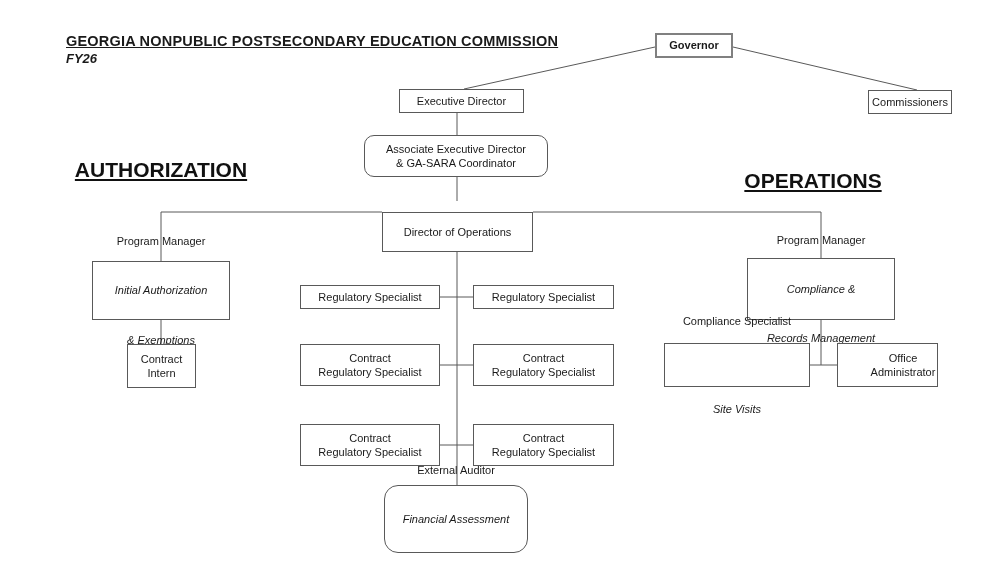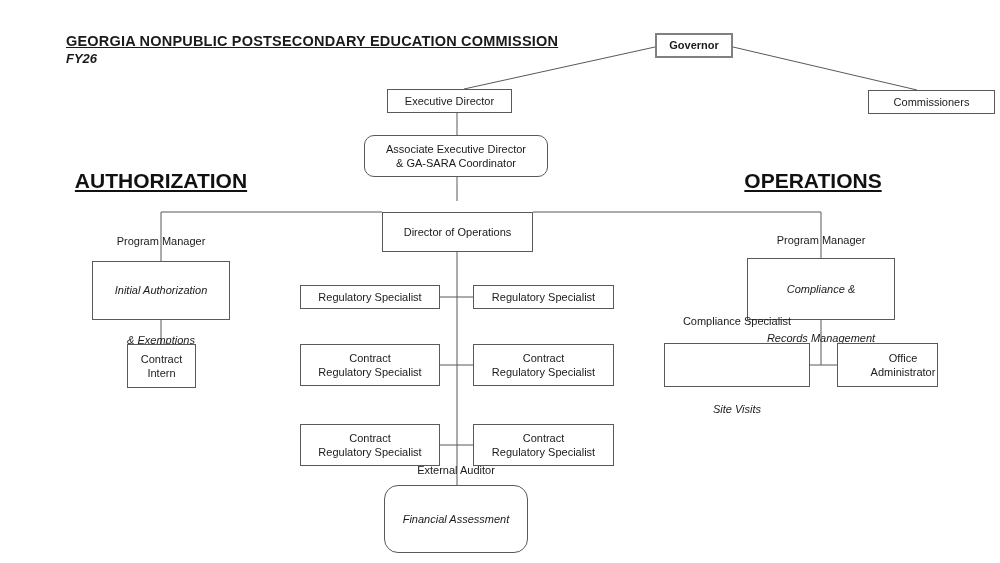--- a/index.html
+++ b/index.html
@@ -45,21 +45,21 @@
   }
   .section-heading {
     position: absolute;
     font-size: 21px;
     font-weight: bold;
     text-decoration: underline;
     color: #111111;
     text-align: center;
     white-space: nowrap;
   }
-  .section-heading.auth { left: 40px;  top: 169px; width: 242px; }
+  .section-heading.auth { left: 40px;  top: 158px; width: 242px; }
   .section-heading.ops  { left: 713px; top: 169px; width: 200px; }
   .node {
     position: absolute;
     box-sizing: border-box;
     border: 1px solid #595959;
     background: #ffffff;
     display: flex;
     flex-direction: column;
     justify-content: center;
     align-items: center;
@@ -102,25 +102,25 @@
     <div class="doc-subtitle">FY26</div>
   </div>
 
   <div class="section-heading auth">AUTHORIZATION</div>
   <div class="section-heading ops">OPERATIONS</div>
 
   <div class="node governor" style="left:655px; top:33px; width:78px; height:25px;">
     <span>Governor</span>
   </div>
 
-  <div class="node" style="left:868px; top:90px; width:127px; height:24px;">
+  <div class="node" style="left:868px; top:90px; width:84px; height:24px;">
     <span>Commissioners</span>
   </div>
 
-  <div class="node" style="left:387px; top:89px; width:125px; height:24px;">
+  <div class="node" style="left:399px; top:89px; width:125px; height:24px;">
     <span>Executive Director</span>
   </div>
 
   <div class="node" style="left:364px; top:135px; width:184px; height:42px;border-radius:10px;">
     <span>Associate Executive Director</span>
     <span>&amp; GA-SARA Coordinator</span>
   </div>
 
   <div class="node" style="left:382px; top:212px; width:151px; height:40px;">
     <span>Director of Operations</span>

